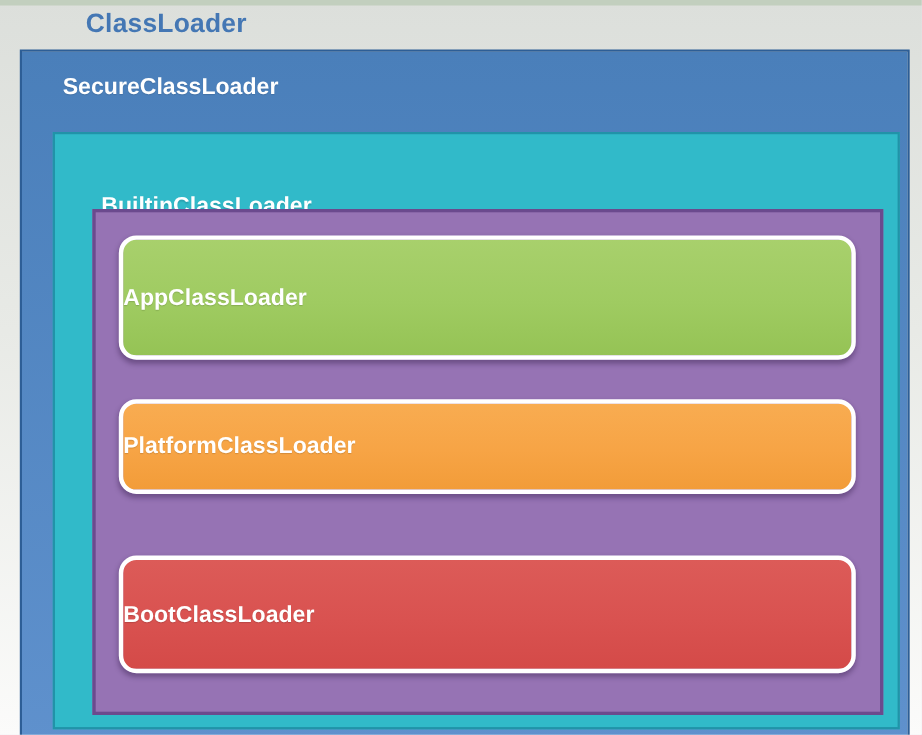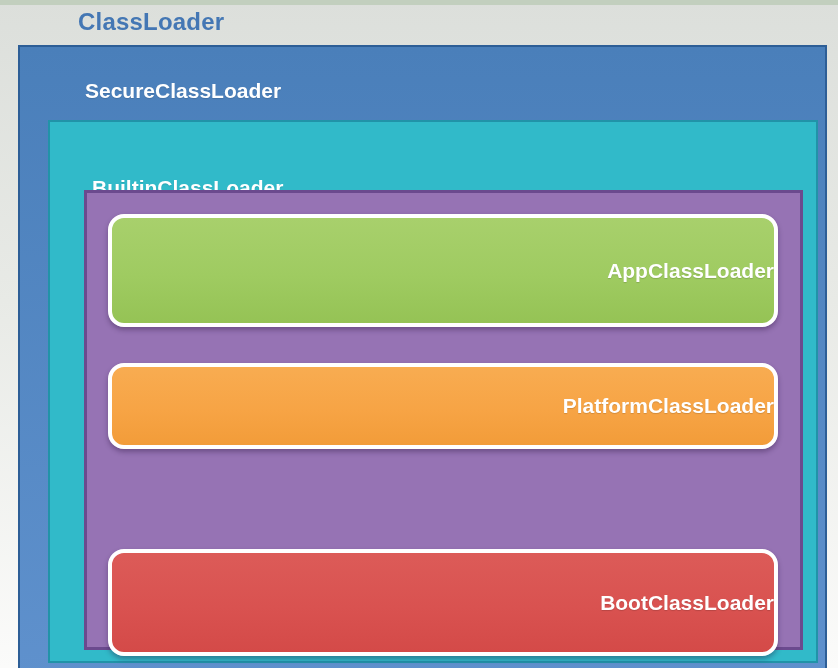--- a/index.html
+++ b/index.html
@@ -50,21 +50,21 @@
     text-shadow: 0 1px 1px rgba(0,0,0,0.12);
   }
   .secure-box {
     left: 18px; top: 45px;
     width: 809px; height: 640px;
     background: linear-gradient(180deg,
       var(--secure-fill-top, #4a7fba) 0%,
       var(--secure-fill-bottom, #5f91cd) 100%);
     border: 2px solid var(--secure-border, #2d5e96);
   }
-  .secure-label { left: 37px; top: 32px; margin-left: 28px; }
+  .secure-label { left: 37px; top: 20px; }
   .builtin-box {
     left: 28px; top: 73px;
     width: 770px; height: 543px;
     background: var(--builtin-fill, #31bac9);
     border: 2px solid var(--builtin-border, #2193a8);
   }
   .builtin-label { left: 42px; top: 26px; margin-top: 28px; }
   .purple-box {
     left: 34px; top: 68px;
     width: 719px; height: 460px;
@@ -73,42 +73,41 @@
   }
   .pill {
     position: absolute;
     left: 21px;
     width: 670px;
     box-sizing: border-box;
     border: 4px solid #ffffff;
     border-radius: 16px;
     display: flex;
     align-items: center;
-    justify-content: flex-end;
+    justify-content: flex-start;
     box-shadow: 0 3px 5px rgba(35, 15, 55, 0.35);
   }
   .pill-label {
     font-size: 21px;
     font-weight: bold;
     color: var(--label-text, #ffffff);
     white-space: nowrap;
     text-shadow: 0 1px 1px rgba(0,0,0,0.15);
   }
   .pill-app {
     top: 21px; height: 113px;
     background: linear-gradient(180deg, #a8d06c 0%, var(--app-fill, #9fcb61) 55%, #95c355 100%);
   }
   .pill-platform {
     top: 170px; height: 86px;
     background: linear-gradient(180deg, #f8ac51 0%, var(--platform-fill, #f7a445) 55%, #f29c39 100%);
   }
   .pill-boot {
     top: 312px; height: 107px;
     background: linear-gradient(180deg, #dc5b58 0%, var(--boot-fill, #d95250) 55%, #d44a48 100%);
-    margin-top: 44px;
   }
 </style>
 </head>
 <body>
 
 <div class="stage">
 
   <div class="top-strip"></div>
 
   <div class="outer-title">ClassLoader</div>

